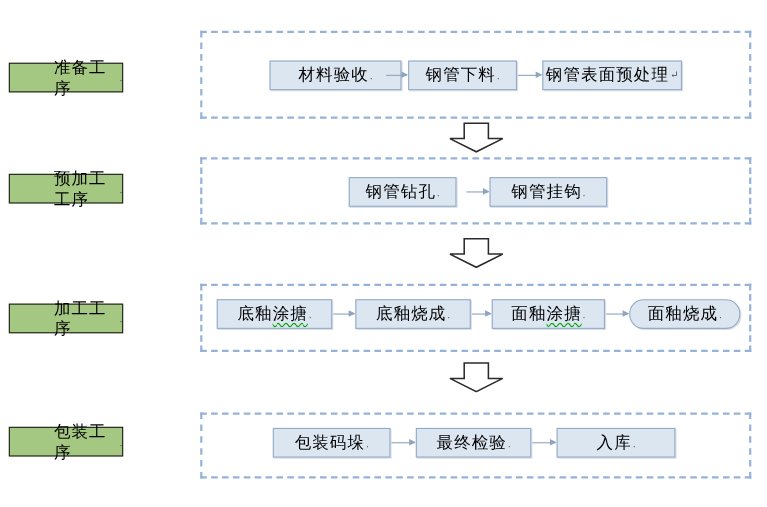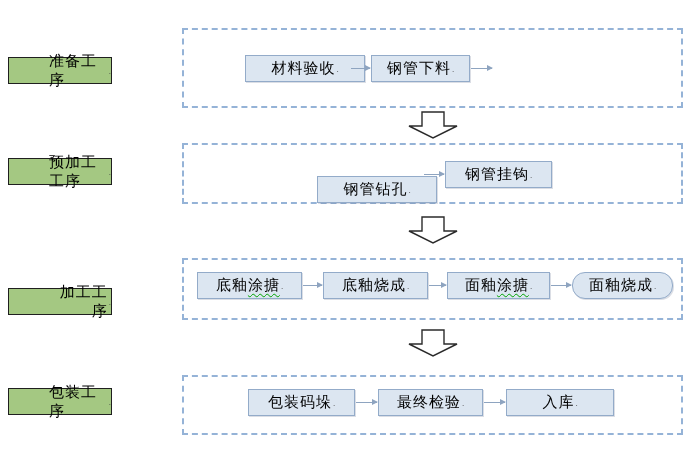--- a/index.html
+++ b/index.html
@@ -58,45 +58,49 @@
     <div class="step-box" style="left: 245px; top: 55px; width: 120px;">
       <span>材料验收</span>
       <span class="fmt-mark">.</span>
     </div>
     <div class="connector" style="left: 351px; width: 19px; top: 68px;"></div>
     <div class="step-box" style="left: 371px; top: 55px; width: 99px;">
       <span>钢管下料</span>
       <span class="fmt-mark">.</span>
     </div>
     <div class="connector" style="left: 471px; width: 21px; top: 68px;"></div>
+    <div class="step-box" style="left: 493px; top: 55px; width: 127px;">
+      <span>钢管表面预处理</span>
+      <span class="fmt-mark">↵</span>
+    </div>
     <div class="down-arrow" style="top: 111px;">
       <svg width="50" height="28" viewBox="0 0 50 28">
         <polygon points="14,1 36,1 36,15 49,15 25,27 1,15 14,15" fill="#ffffff" stroke="#2b2b2b" stroke-width="1.4" stroke-linejoin="miter"></polygon>
       </svg>
     </div>
     <div class="stage-label" style="top: 158px;">
       <span>预加工工序</span>
       <span class="fmt-mark">.</span>
     </div>
     <div class="stage-container" style="top: 143px; height: 61px;"></div>
-    <div class="step-box" style="left: 317px; top: 176px; width: 120px;">
+    <div class="step-box" style="left: 317px; top: 161px; width: 98px;">
       <span>钢管钻孔</span>
       <span class="fmt-mark">.</span>
     </div>
     <div class="connector" style="left: 424px; width: 20px; top: 174px;"></div>
     <div class="step-box" style="left: 445px; top: 161px; width: 107px;">
       <span>钢管挂钩</span>
       <span class="fmt-mark">.</span>
     </div>
     <div class="down-arrow" style="top: 216px;">
       <svg width="50" height="28" viewBox="0 0 50 28">
         <polygon points="14,1 36,1 36,15 49,15 25,27 1,15 14,15" fill="#ffffff" stroke="#2b2b2b" stroke-width="1.4" stroke-linejoin="miter"></polygon>
       </svg>
     </div>
-    <div class="stage-label" style="top: 288px; text-align: right;">
+    <div class="stage-label" style="top: 276px;">
       <span>加工工序</span>
       <span class="fmt-mark">.</span>
     </div>
     <div class="stage-container" style="top: 258px; height: 62px;"></div>
     <div class="step-box" style="left: 197px; top: 272px; width: 105px;">
       <span><span>底釉</span><span class="wavy">涂搪</span></span>
       <span class="fmt-mark">.</span>
     </div>
     <div class="connector" style="left: 303px; width: 19px; top: 285px;"></div>
     <div class="step-box" style="left: 323px; top: 272px; width: 105px;">

